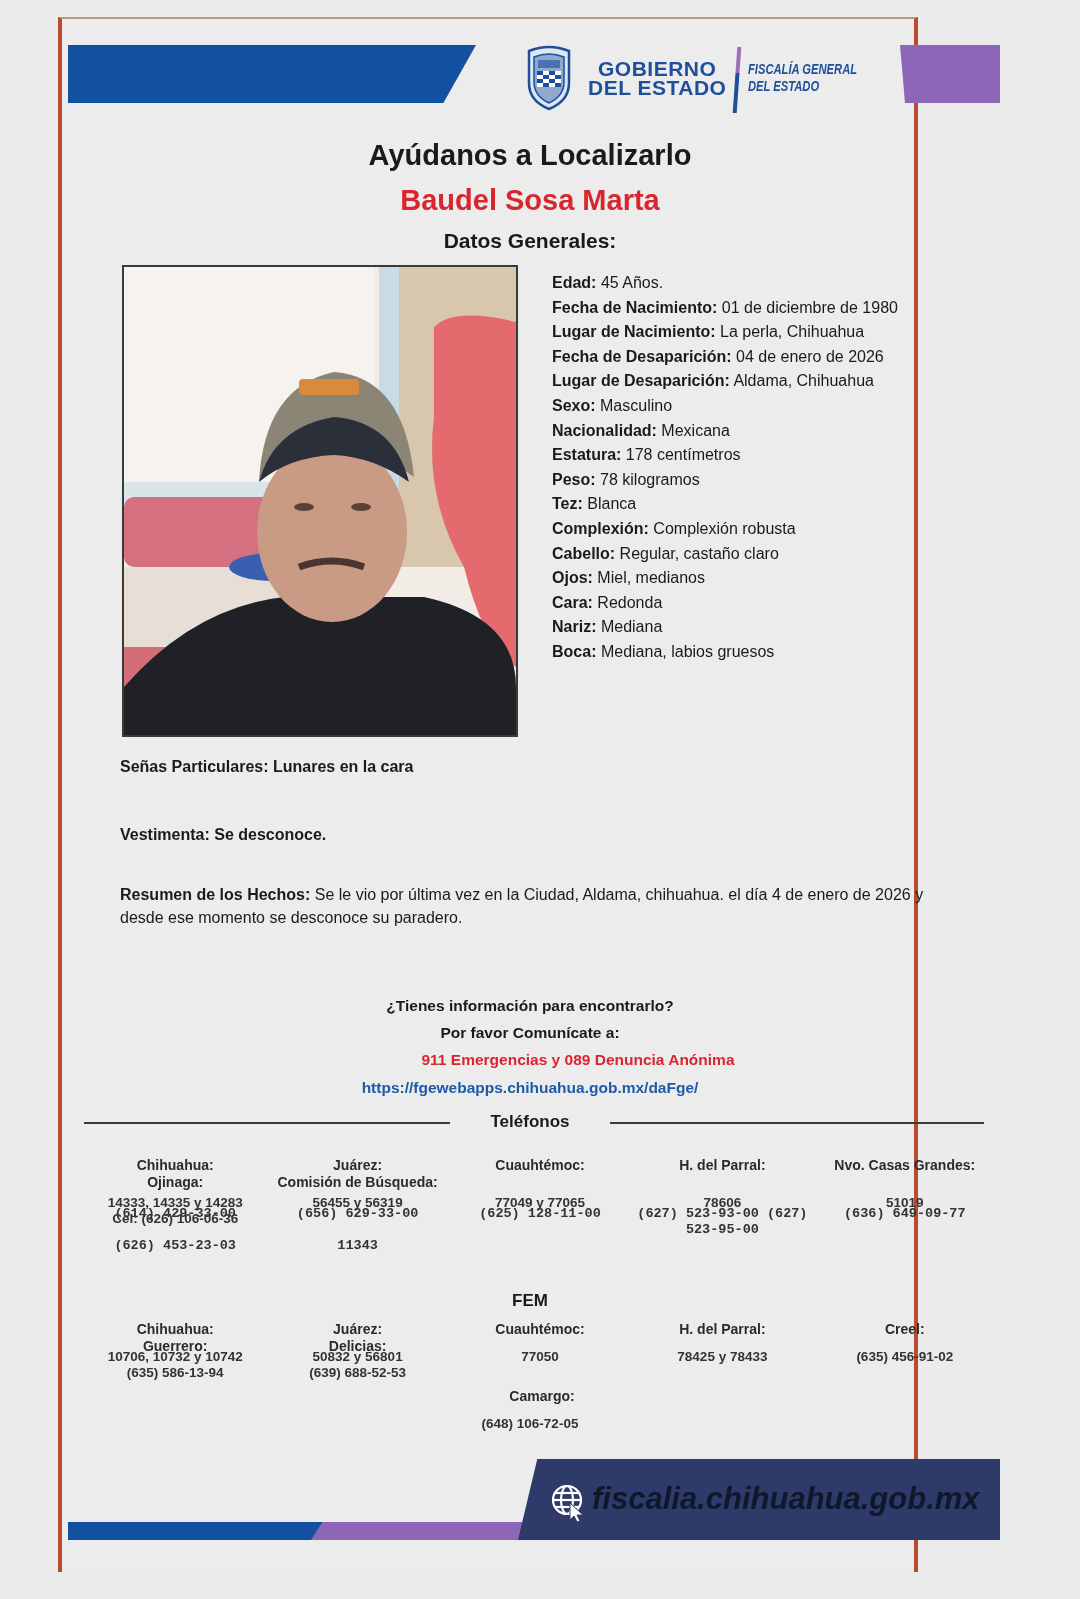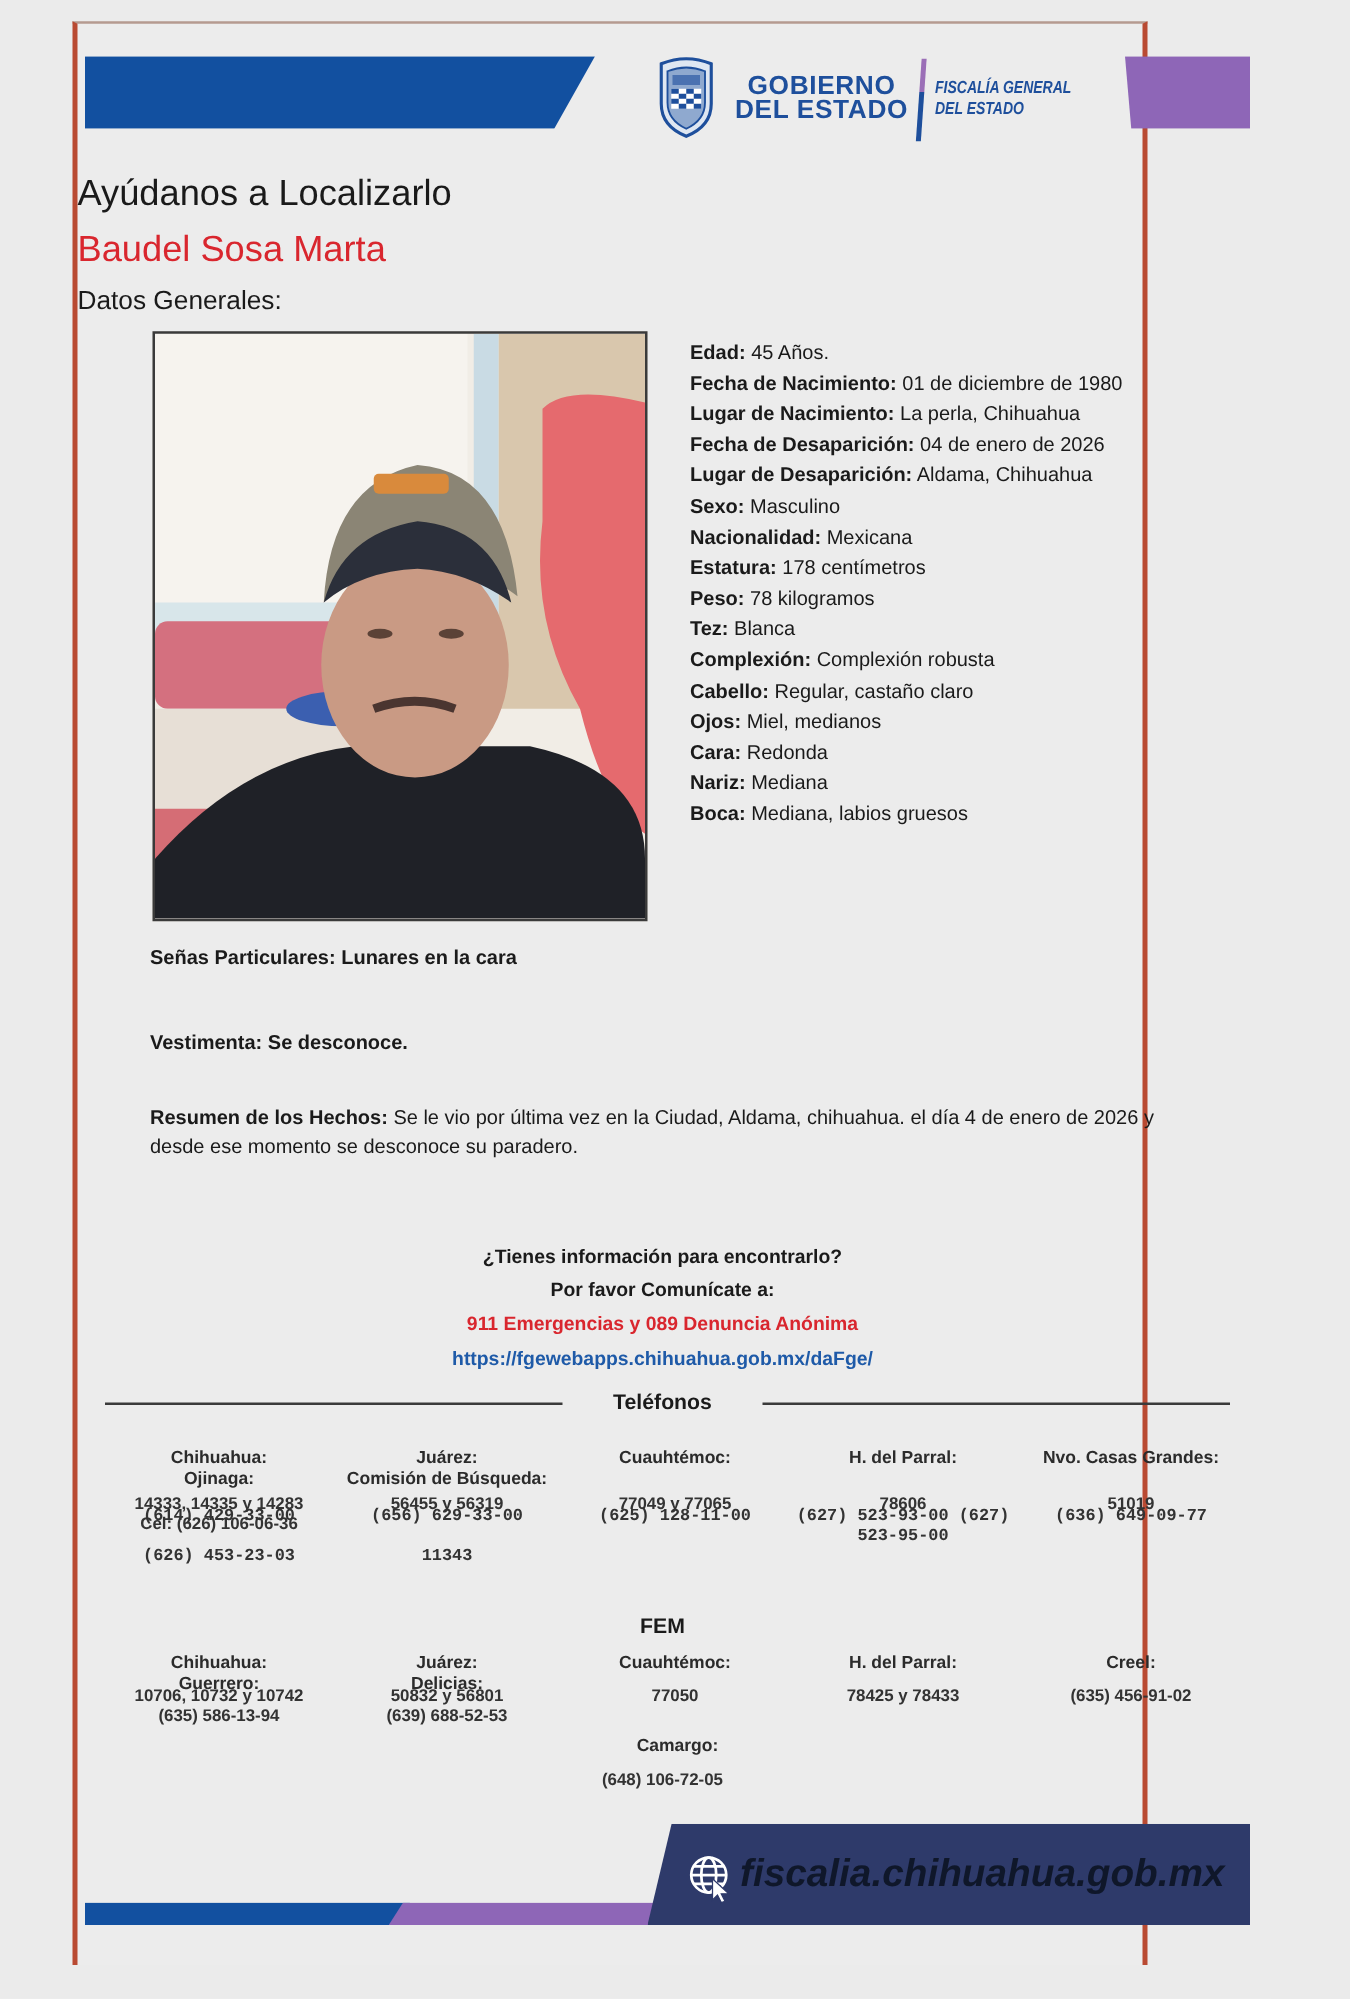--- a/index.html
+++ b/index.html
@@ -29,21 +29,21 @@
   .gob {
     left:526px; top:40px; color:#1e4f9c; font-weight:bold; font-size:21px; line-height:19px; text-align:center;
     letter-spacing:0.5px;
   }
   .gob-divider { left:673px; top:28px; width:4px; height:66px; background:linear-gradient(#9b6fb7 0 40%, #1e4f9c 40% 100%); transform:skewX(-4deg); }
   .fisc {
     left:686px; top:42px; color:#1e4f9c; font-weight:bold; font-size:14px; line-height:17px;
     font-family:"Liberation Sans Narrow","Liberation Sans", sans-serif; transform:scaleX(0.8); transform-origin:left;
     font-style:italic;
   }
-  .title { left:0; width:936px; font-weight:normal; }
+  .title { left:0; width:936px; text-align:center; font-weight:bold; }
   .t1 { top:120px; font-size:29px; color:#1a1a1a; }
   .t2 { top:165px; font-size:29px; color:#d9262e; }
   .t3 { top:210px; font-size:21px; color:#1a1a1a; }
   .photo {
     left:60px; top:246px; width:396px; height:472px; border:2px solid #3a3a3a; box-sizing:border-box; overflow:hidden;
     background:#e9e5de;
   }
   .details { left:490px; top:252px; font-size:16px; line-height:24.6px; }
   .details .row b { font-weight:bold; }
   .para { left:58px; font-size:16px; line-height:23px; width:820px; }
@@ -150,21 +150,21 @@
   </div>
   <div class="abs para" style="top:804px;">
     <b>Vestimenta: Se desconoce.</b>
   </div>
   <div class="abs para" style="top:864px;">
     <b>Resumen de los Hechos:</b><span> Se le vio por última vez en la Ciudad, Aldama, chihuahua. el día 4 de enero  de 2026  y desde ese momento se desconoce su paradero.</span>
   </div>
 
   <div class="abs contact" style="top:978px;">¿Tienes información para encontrarlo?</div>
   <div class="abs contact" style="top:1005px;">Por favor Comunícate a:</div>
-  <div class="abs contact" style="top:1032px; color:#d9262e;">911 Emergencias y 089 Denuncia Anónima</div>
+  <div class="abs contact" style="top:1032px; color:#d9262e;padding-left:48px;">911 Emergencias y 089 Denuncia Anónima</div>
   <div class="abs contact" style="top:1060px; color:#1e5aa8;">https://fgewebapps.chihuahua.gob.mx/daFge/</div>
 
   <div class="abs tel-line" style="left:22px; width:366px;"></div>
   <div class="abs tel-line" style="left:548px; width:374px;"></div>
   <div class="abs tel-head">Teléfonos</div>
 
   <div class="abs grid" style="top:1138px;" id="offices-head">
       <div class="h">Chihuahua:</div>
       <div class="h">Juárez:</div>
       <div class="h">Cuauhtémoc:</div>

